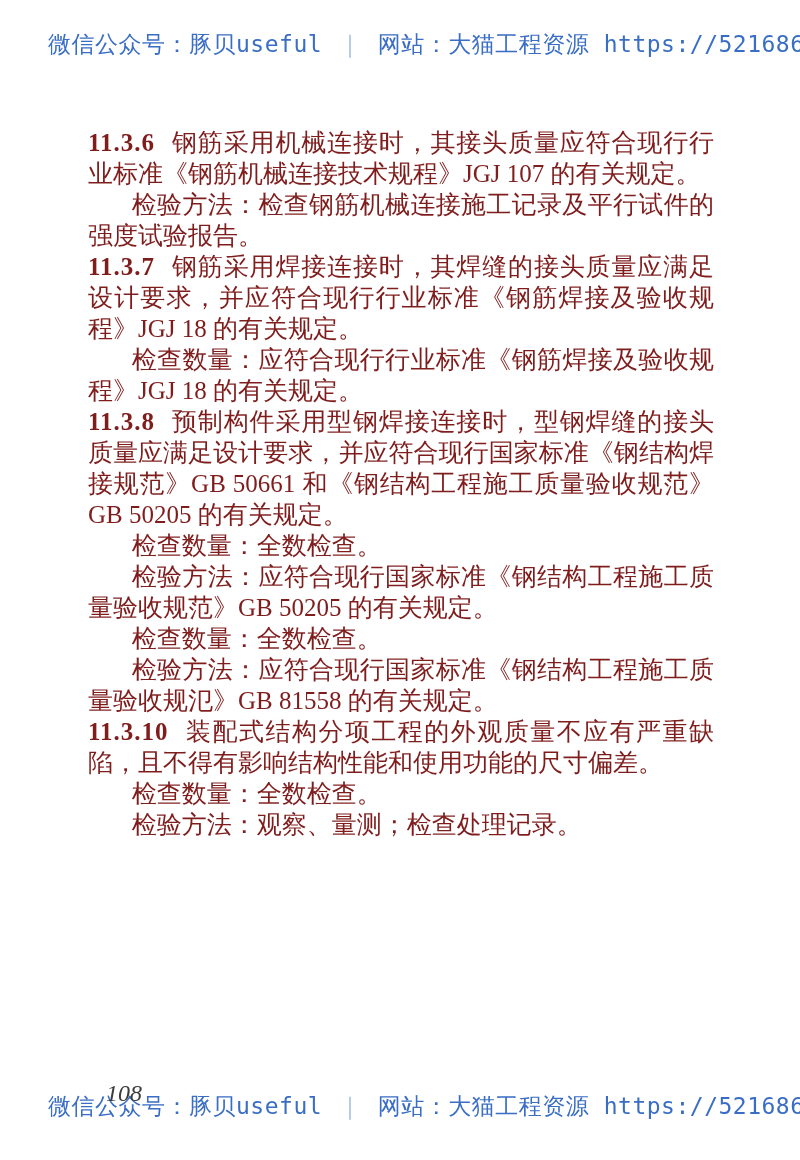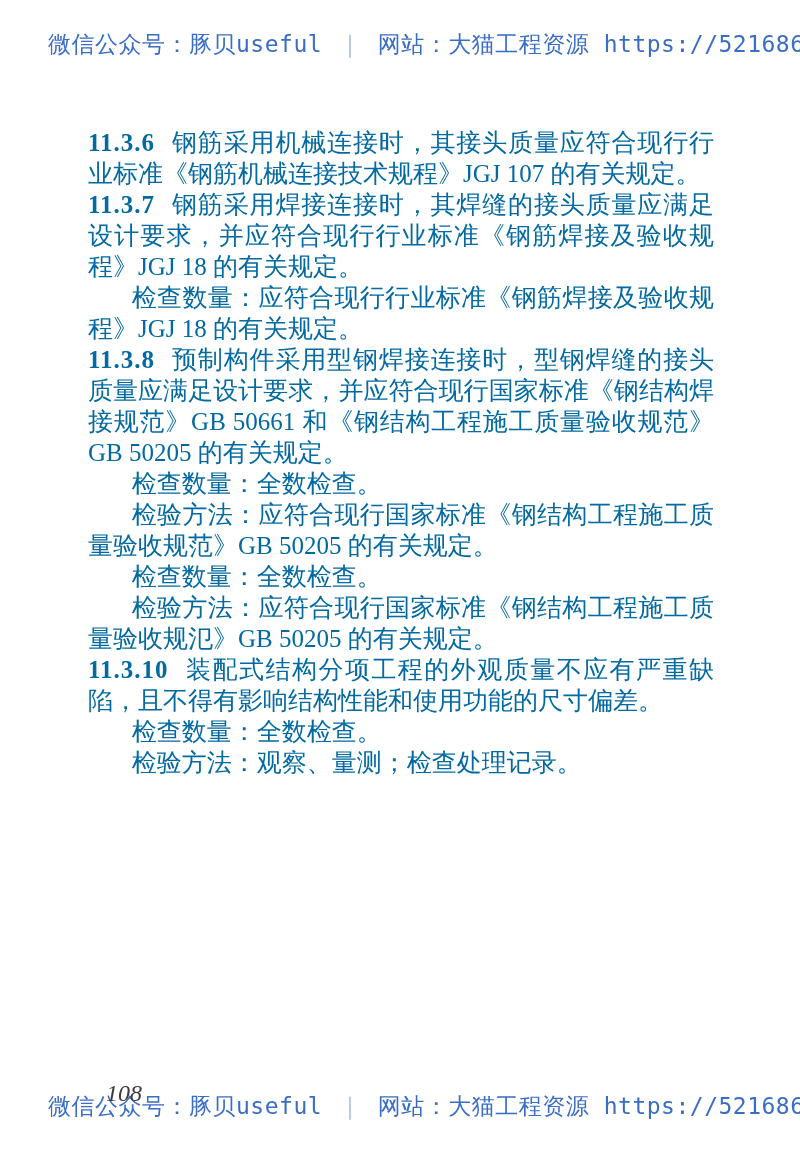--- a/index.html
+++ b/index.html
@@ -33,21 +33,21 @@
     color:#3c3c3c;
     font-family:"Liberation Serif","DejaVu Serif",serif;
     z-index:2;
   }
   .content {
     position:absolute;
     top:127px; left:88px;
     width:626px;
     font-size:25px;
     line-height:31px;
-    color:#0369a1;
+    color:#7f1d1d;
     text-align:justify;
   }
   .content p { margin:0; padding:0; }
   .clause .num {
     font-weight:bold;
     margin-right:16px;
     letter-spacing:1px;
   }
   .indent { text-indent:1.75em; }
 </style>
@@ -59,30 +59,31 @@
   <div class="watermark header">
     <span>微信公众号：豚贝useful</span>
     <span class="sep">｜</span>
     <span>网站：大猫工程资源</span>
     <span class="url">https://521686.xyz/</span>
   </div>
 
   <div class="content">
 
     <p class="clause"><span class="num">11.3.6</span><span>钢筋采用机械连接时，其接头质量应符合现行行业标准《钢筋机械连接技术规程》JGJ 107 的有关规定。</span></p>
+    <p class="indent">检验方法：检查钢筋机械连接施工记录及平行试件的强度试验报告。</p>
 
     <p class="clause"><span class="num">11.3.7</span><span>钢筋采用焊接连接时，其焊缝的接头质量应满足设计要求，并应符合现行行业标准《钢筋焊接及验收规程》JGJ 18 的有关规定。</span></p>
     <p class="indent">检查数量：应符合现行行业标准《钢筋焊接及验收规程》JGJ 18 的有关规定。</p>
 
     <p class="clause"><span class="num">11.3.8</span><span>预制构件采用型钢焊接连接时，型钢焊缝的接头质量应满足设计要求，并应符合现行国家标准《钢结构焊接规范》GB 50661 和《钢结构工程施工质量验收规范》GB 50205 的有关规定。</span></p>
     <p class="indent">检查数量：全数检查。</p>
     <p class="indent">检验方法：应符合现行国家标准《钢结构工程施工质量验收规范》GB 50205 的有关规定。</p>
 
     <p class="indent">检查数量：全数检查。</p>
-    <p class="indent">检验方法：应符合现行国家标准《钢结构工程施工质量验收规氾》GB 50205 的有关规定。</p>
+    <p class="indent">检验方法：应符合现行国家标准《钢结构工程施工质量验收规氾》GB 81558 的有关规定。</p>
 
     <p class="clause"><span class="num">11.3.10</span><span>装配式结构分项工程的外观质量不应有严重缺陷，且不得有影响结构性能和使用功能的尺寸偏差。</span></p>
     <p class="indent">检查数量：全数检查。</p>
     <p class="indent">检验方法：观察、量测；检查处理记录。</p>
 
   </div>
 
   <div class="page-number">108</div>
 
   <div class="watermark footer">

